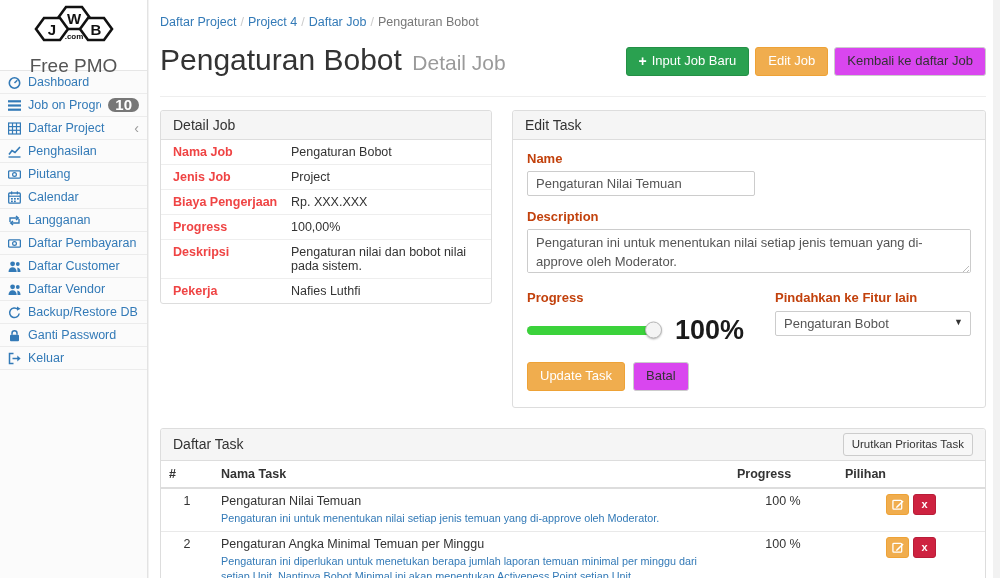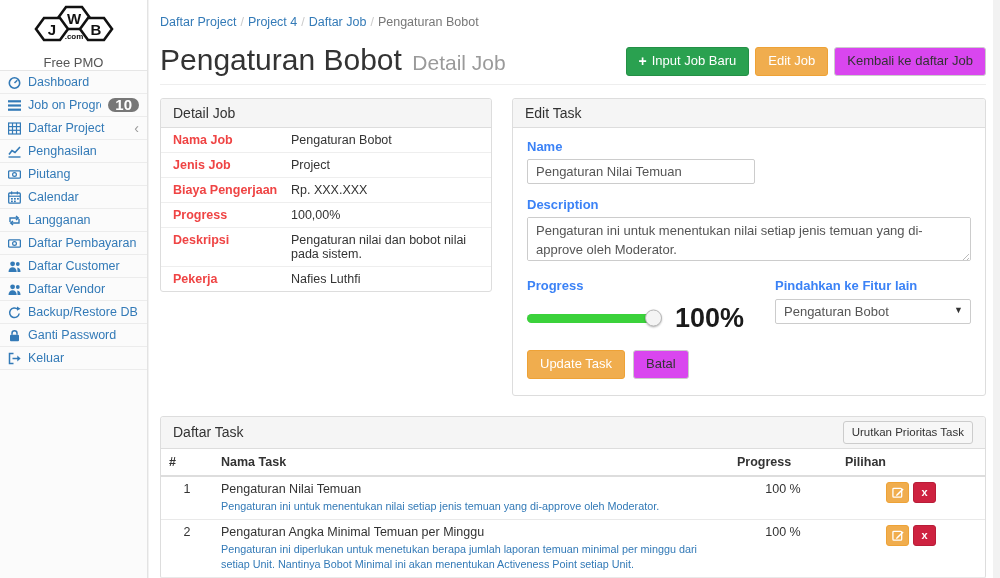--- a/index.html
+++ b/index.html
@@ -10,21 +10,21 @@
     position:relative;
     overflow:hidden;
     color:#333;
   }
   
   .sidebar {
     position:absolute; left:0; top:0; width:148px; height:578px;
     background:#fbfbfb; border-right:1px solid #e3e3e3;
   }
   .logo-box { height:71px; background:#fff; border-bottom:1px solid #e6e6e6; text-align:center; padding-top:5px; }
-  .brand-name { font-size:13px; color:#555; margin-top:2px; }
+  .brand-name { font-size:19px; color:#555; margin-top:2px; }
   .menu-item {
     display:flex; align-items:center; gap:7px;
     height:23px; padding:0 8px; border-bottom:1px solid #ececec;
     font-size:12.5px; color:#337ab7; cursor:pointer; background:#fbfbfb;
   }
   .menu-item .mi-label { flex:1; white-space:nowrap; overflow:hidden; }
   .menu-icon { width:13px; height:13px; flex:none; display:block; }
   .badge {
     background:#777; color:#fff; font-size:15px; font-weight:bold;
     border-radius:10px; padding:1px 7px; line-height:12px;
@@ -34,21 +34,21 @@
   .main {
     position:absolute; left:149px; top:0; width:844px; height:578px;
     background:#fff; padding:0 7px 0 11px;
   }
   .breadcrumb { padding-top:15px; font-size:12.5px; color:#ccc; }
   .breadcrumb a { color:#337ab7; text-decoration:none; cursor:pointer; }
   .breadcrumb .bc-sep { color:#ccc; margin:0 4px; }
   .breadcrumb .bc-current { color:#777; }
   .page-header {
     display:flex; justify-content:space-between; align-items:flex-start;
-    margin-top:16px; padding-bottom:8px; border-bottom:1px solid #eee;
+    margin-top:16px; padding-bottom:20px; border-bottom:1px solid #eee;
   }
   .page-title { font-size:30px; font-weight:500; color:#333; line-height:1; }
   .page-subtitle { font-size:21px; color:#9a9a9a; font-weight:400; margin-left:6px; }
   .header-buttons { display:flex; gap:6px; margin-top:2px; }
   .btn {
     display:inline-flex; align-items:center; justify-content:center; gap:5px;
     font-size:13px; padding:5px 12px; border-radius:3px; cursor:pointer;
     border:1px solid transparent; line-height:1.3; font-family:inherit; background:#fff;
   }
   .btn-success { background:#2aa150; border-color:#249046; color:#fff; }
@@ -65,21 +65,21 @@
   }
   
   .panel-detail { width:332px; flex:none; align-self:flex-start; }
   .dj-row { display:flex; padding:5px 12px; border-bottom:1px solid #eee; font-size:12.5px; }
   .dj-row:last-child { border-bottom:none; }
   .dj-label { width:118px; font-weight:bold; color:#ef4444; flex:none; }
   .dj-value { color:#333; }
   
   .panel-edit { flex:1; align-self:flex-start; }
   .panel-edit-body { padding:11px 14px 16px 14px; }
-  .form-label { color:#3b82f6; font-weight:bold; font-size:13px; margin-bottom:5px; }
+  .form-label { color:#c2410c; font-weight:bold; font-size:13px; margin-bottom:5px; }
   .text-input {
     width:228px; font-size:13px; color:#555; padding:4px 8px;
     border:1px solid #ccc; border-radius:2px; font-family:inherit; background:#fff;
   }
   .textarea-wrap { position:relative; margin-top:2px; }
   .text-area {
     width:100%; height:44px; font-size:13px; color:#555; padding:4px 8px;
     border:1px solid #ccc; border-radius:2px; resize:none; font-family:inherit; background:#fff;
     line-height:1.45;
   }

